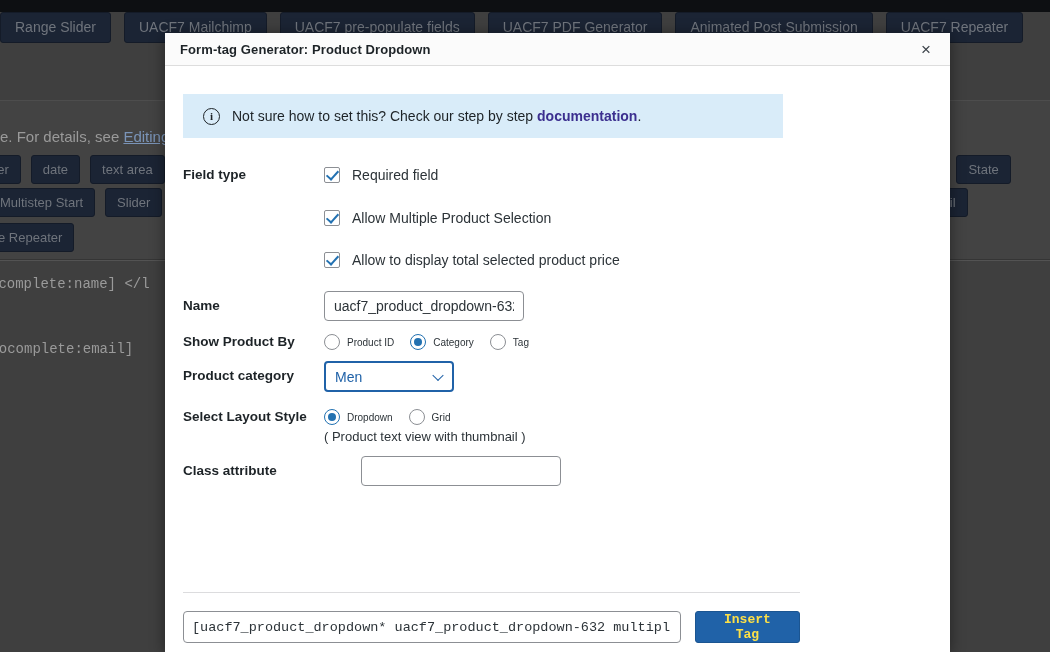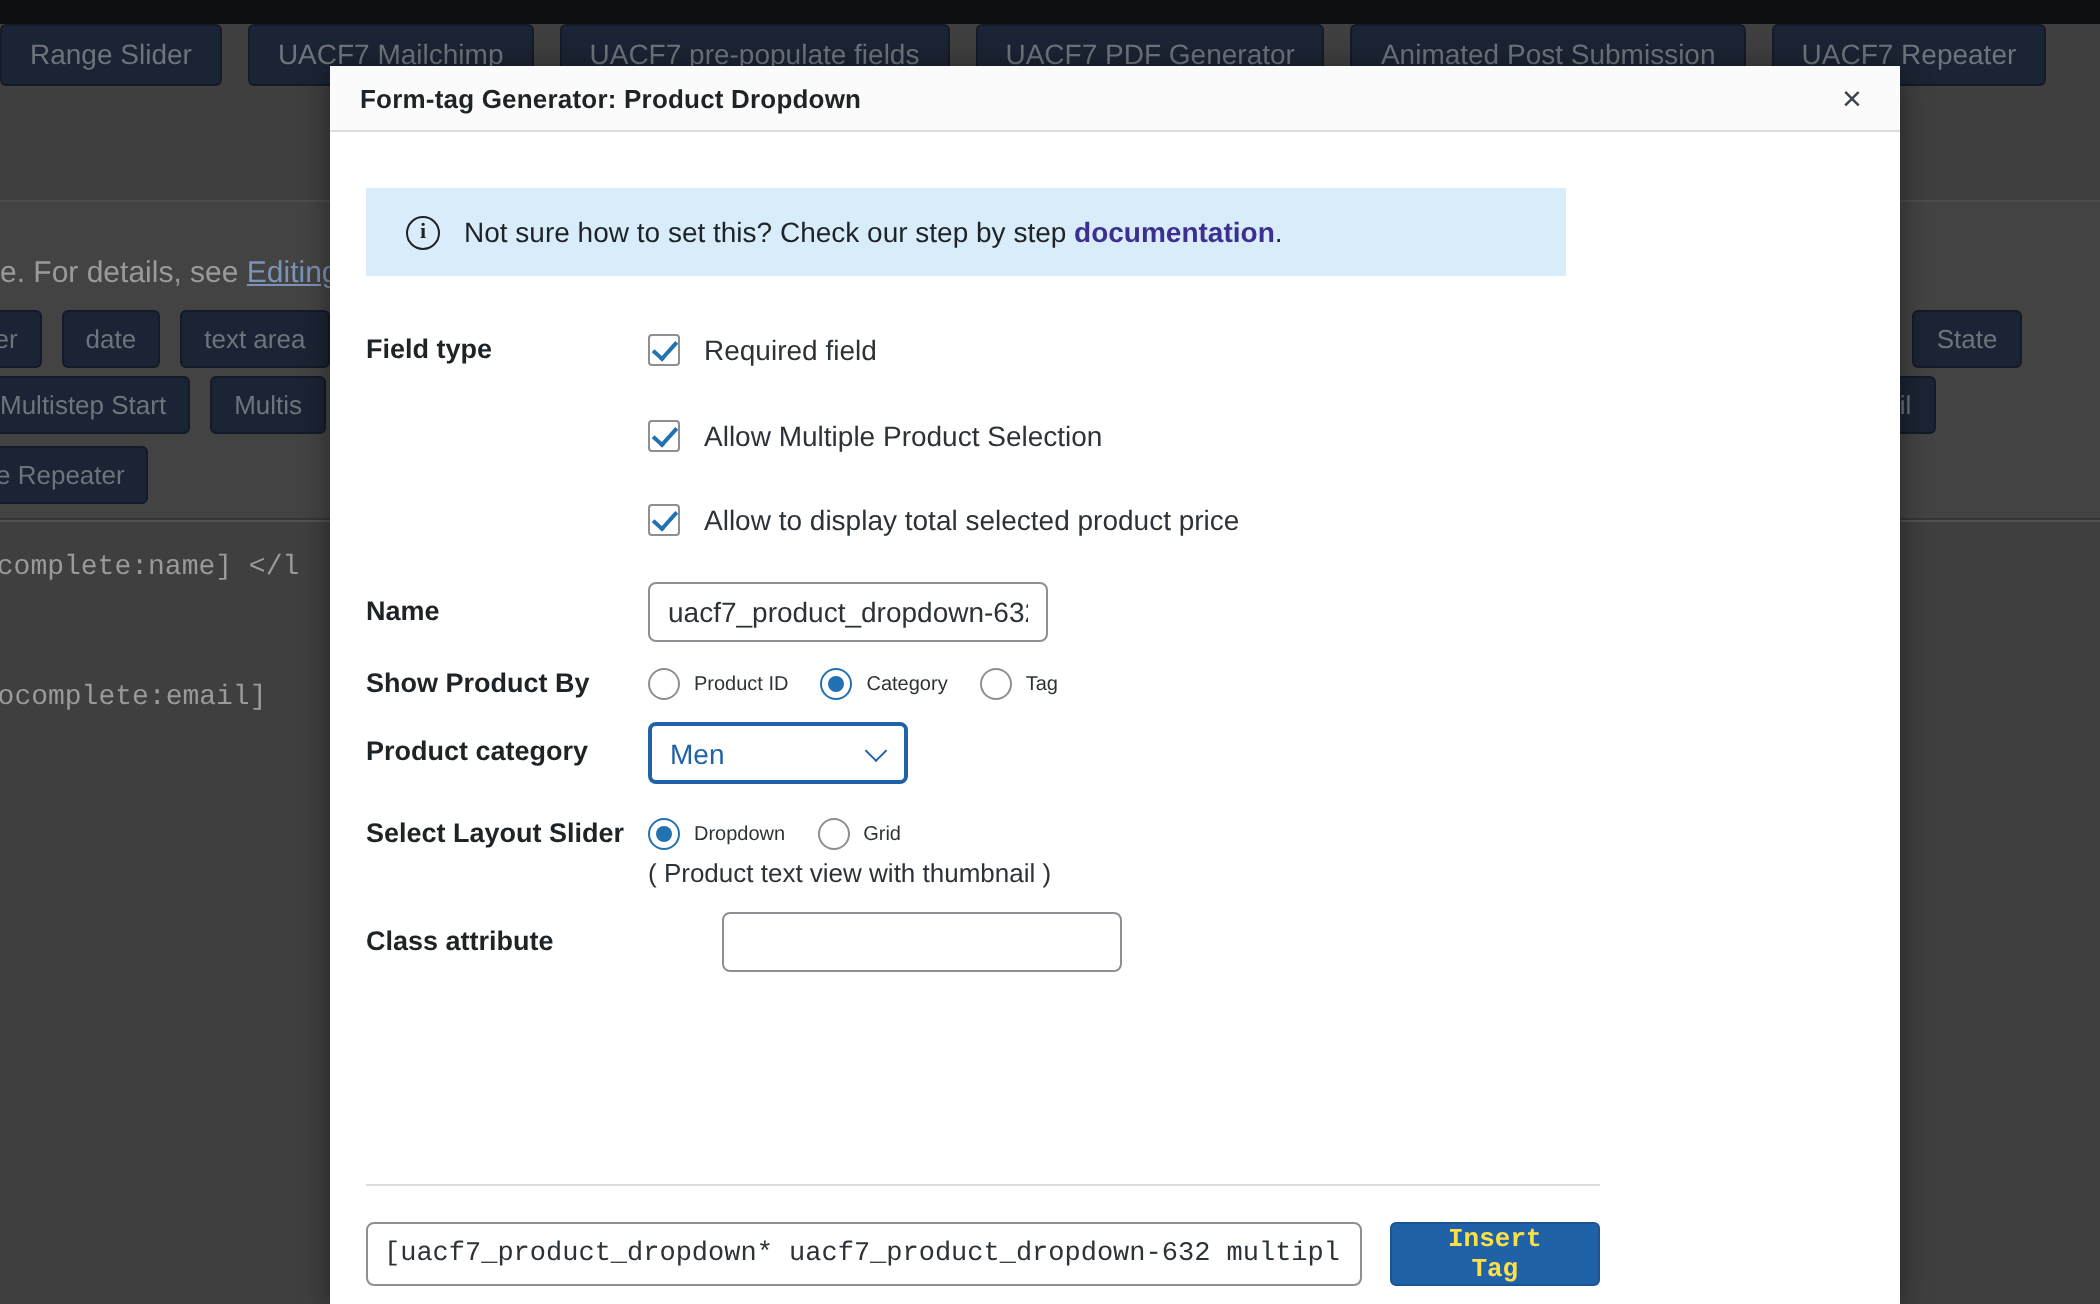--- a/index.html
+++ b/index.html
@@ -269,21 +269,21 @@
     <div class="bd-tag sm">date</div>
     <div class="bd-tag sm">text area</div>
   </div>
   <div class="bd-tagrow" style="left:900px; top:155px; gap:10px;">
     <div class="bd-tag sm">City</div>
     <div class="bd-tag sm">State</div>
   </div>
 
   <div class="bd-tagrow" style="left:-12px; top:188px; gap:10px;">
     <div class="bd-tag sm">Multistep Start</div>
-    <div class="bd-tag sm">Multis</div>
+    <div class="bd-tag sm">Slider</div>
   </div>
   <div class="bd-tagrow" style="left:880px; top:188px;">
     <div class="bd-tag sm">t thumbnail</div>
   </div>
 
   <div class="bd-tagrow" style="left:-14px; top:223px;">
     <div class="bd-tag sm">e Repeater</div>
   </div>
 
   <div class="bd-hr" style="top:260px;"></div>
@@ -351,21 +351,21 @@
         <div class="flabel" style="padding-top:6px;">Product category</div>
         <div class="fctl">
           <div class="sel">
             <span>Men</span>
             <span class="caret"></span>
           </div>
         </div>
       </div>
 
       <div class="frow" style="margin-bottom:12px;">
-        <div class="flabel">Select Layout Slider</div>
+        <div class="flabel">Select Layout Style</div>
         <div class="fctl">
           <div class="radio-line">
             <span class="rad on"></span>
             <span class="rad-lbl">Dropdown</span>
             <span class="rad"></span>
             <span class="rad-lbl last">Grid</span>
           </div>
           <div class="hint">( Product text view with thumbnail )</div>
         </div>
       </div>

